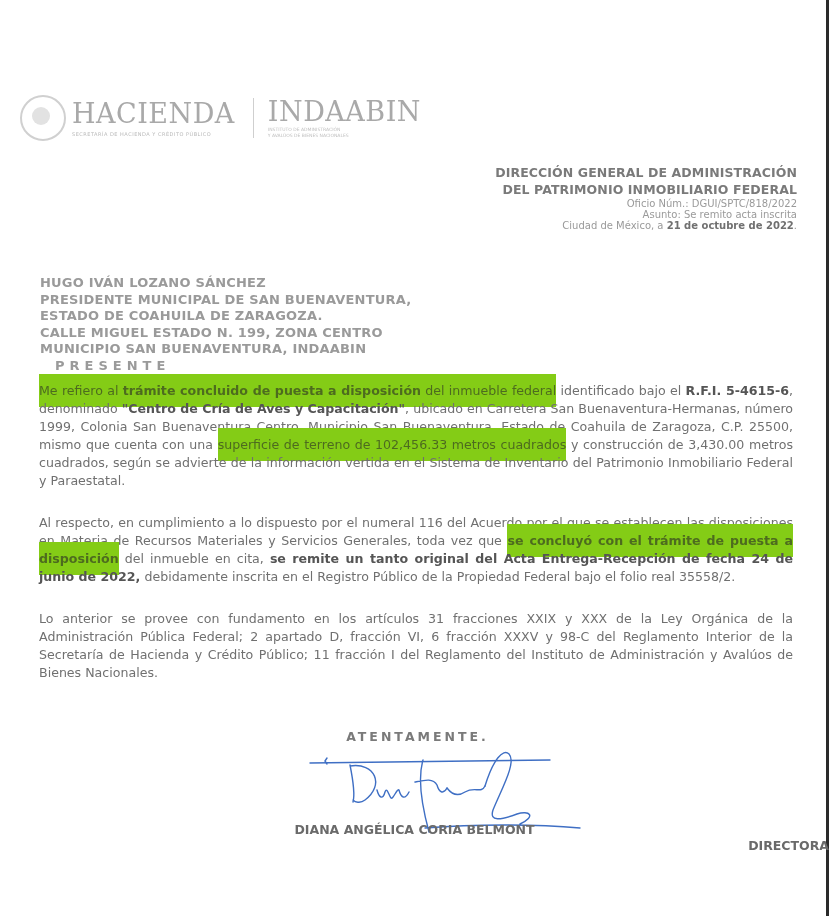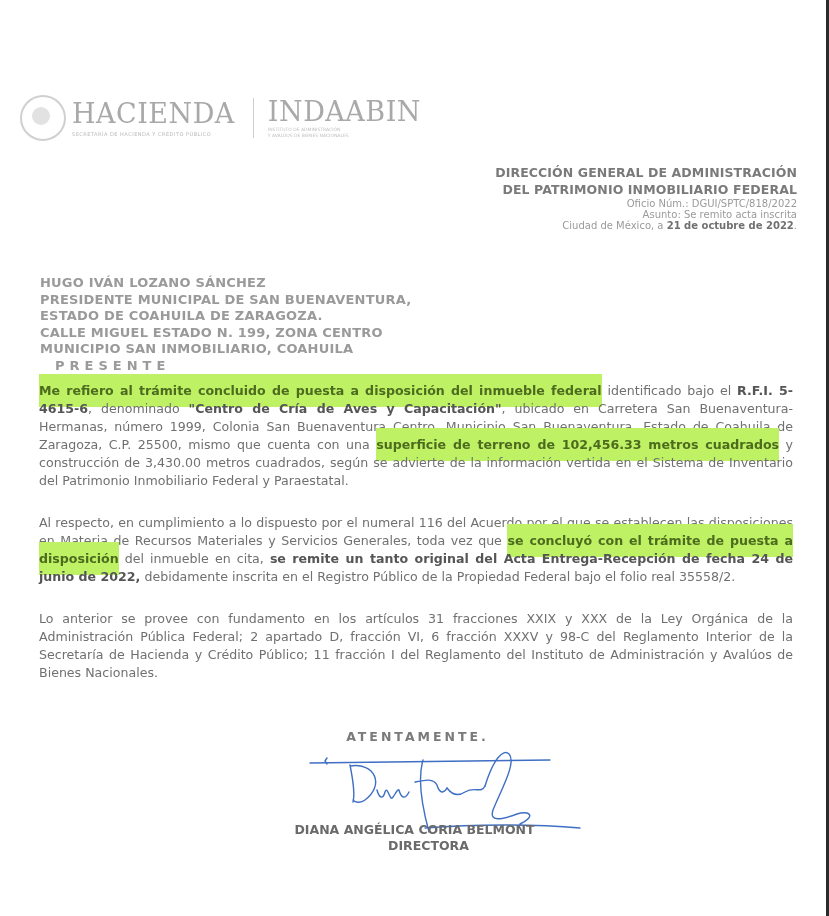--- a/index.html
+++ b/index.html
@@ -29,33 +29,33 @@
   .dept .l6 b { color: #707070; }
 
   
   .addr { position: absolute; left: 40px; top: 275px; }
   .addr div { font-size: 13px; font-weight: bold; color: #9a9a9a; line-height: 16.6px; letter-spacing: 0.2px; white-space: nowrap; }
   .addr .presente { letter-spacing: 5px; margin-left: 15px; }
 
   
   .para { position: absolute; left: 39px; width: 754px; font-size: 12.6px; line-height: 18px; color: #707070; text-align: justify; }
   .para b { color: #555555; }
-  .hl { background: #bef264; padding: 9px 0; box-decoration-break: clone; font-weight: bold; -webkit-box-decoration-break: clone; }
+  .hl { background: #84cc16; padding: 9px 0; box-decoration-break: clone; -webkit-box-decoration-break: clone; }
   .hl b { color: #4d6b1f; }
   .hl.g { color: #4d6b1f; }
   .p1 { top: 382px; }
   .p2 { top: 514px; }
   .p3 { top: 610px; }
 
   
   .closing { position: absolute; left: 0; width: 829px; top: 726px; text-align: center; }
   .atentamente { font-size: 12.5px; font-weight: bold; color: #7a7a7a; letter-spacing: 3px; margin-left: 6px; margin-top: 7px; }
   .sig { position: absolute; left: 305px; top: 740px; width: 290px; height: 95px; }
   .signer { position: absolute; left: 0; width: 829px; top: 822px; text-align: center; font-size: 12.5px; font-weight: bold; color: #6a6a6a; line-height: 16px; }
-  .signer .title { margin-left: 28px; }
+  .signer .title { margin-left: 28px; text-align: right; }
 </style>
 </head>
 <body>
 
 <div class="right-edge"></div>
 
 <div class="logos">
   <div class="seal"></div>
   <div class="logo-block">
     <div class="logo-main">HACIENDA</div>
@@ -75,21 +75,21 @@
   <div class="l4">Oficio Núm.: DGUI/SPTC/818/2022</div>
   <div class="l4">Asunto: Se remito acta inscrita</div>
   <div class="l4 l6"><span>Ciudad de México, a </span><b>21 de octubre de 2022</b><span>.</span></div>
 </div>
 
 <div class="addr">
   <div>HUGO IVÁN LOZANO SÁNCHEZ</div>
   <div>PRESIDENTE MUNICIPAL DE SAN BUENAVENTURA,</div>
   <div>ESTADO DE COAHUILA DE ZARAGOZA.</div>
   <div>CALLE MIGUEL ESTADO N. 199, ZONA CENTRO</div>
-  <div>MUNICIPIO SAN INMOBILIARIO, COAHUILA</div>
+  <div>MUNICIPIO SAN BUENAVENTURA, INDAABIN</div>
   <div class="presente">PRESENTE</div>
 </div>
 
 <div class="para p1"><span class="hl g"><span>Me refiero al </span><b>trámite concluido de puesta a disposición</b><span> del inmueble federal</span></span><span> identificado bajo el </span><b>R.F.I. 5-4615-6</b><span>, denominado </span><b>"Centro de Cría de Aves y Capacitación"</b><span>, ubicado en Carretera San Buenaventura-Hermanas, número 1999, Colonia San Buenaventura Centro, Municipio San Buenaventura, Estado de Coahuila de Zaragoza, C.P. 25500, mismo que cuenta con una </span><span class="hl g">superficie de terreno de 102,456.33 metros cuadrados</span><span> y construcción de 3,430.00 metros cuadrados, según se advierte de la información vertida en el Sistema de Inventario del Patrimonio Inmobiliario Federal y Paraestatal.</span></div>
 
 <div class="para p2"><span>Al respecto, en cumplimiento a lo dispuesto por el numeral 116 del Acuerdo por el que se establecen las disposiciones en Materia de Recursos Materiales y Servicios Generales, toda vez que </span><span class="hl"><b>se concluyó con el trámite de puesta a disposición</b></span><span> del inmueble en cita, </span><b>se remite un tanto original del Acta Entrega-Recepción de fecha 24 de junio de 2022,</b><span> debidamente inscrita en el Registro Público de la Propiedad Federal bajo el folio real 35558/2.</span></div>
 
 <div class="para p3">Lo anterior se provee con fundamento en los artículos 31 fracciones XXIX y XXX de la Ley Orgánica de la Administración Pública Federal; 2 apartado D, fracción VI, 6 fracción XXXV y 98-C del Reglamento Interior de la Secretaría de Hacienda y Crédito Público; 11 fracción I del Reglamento del Instituto de Administración y Avalúos de Bienes Nacionales.</div>
 
 <div class="closing">

